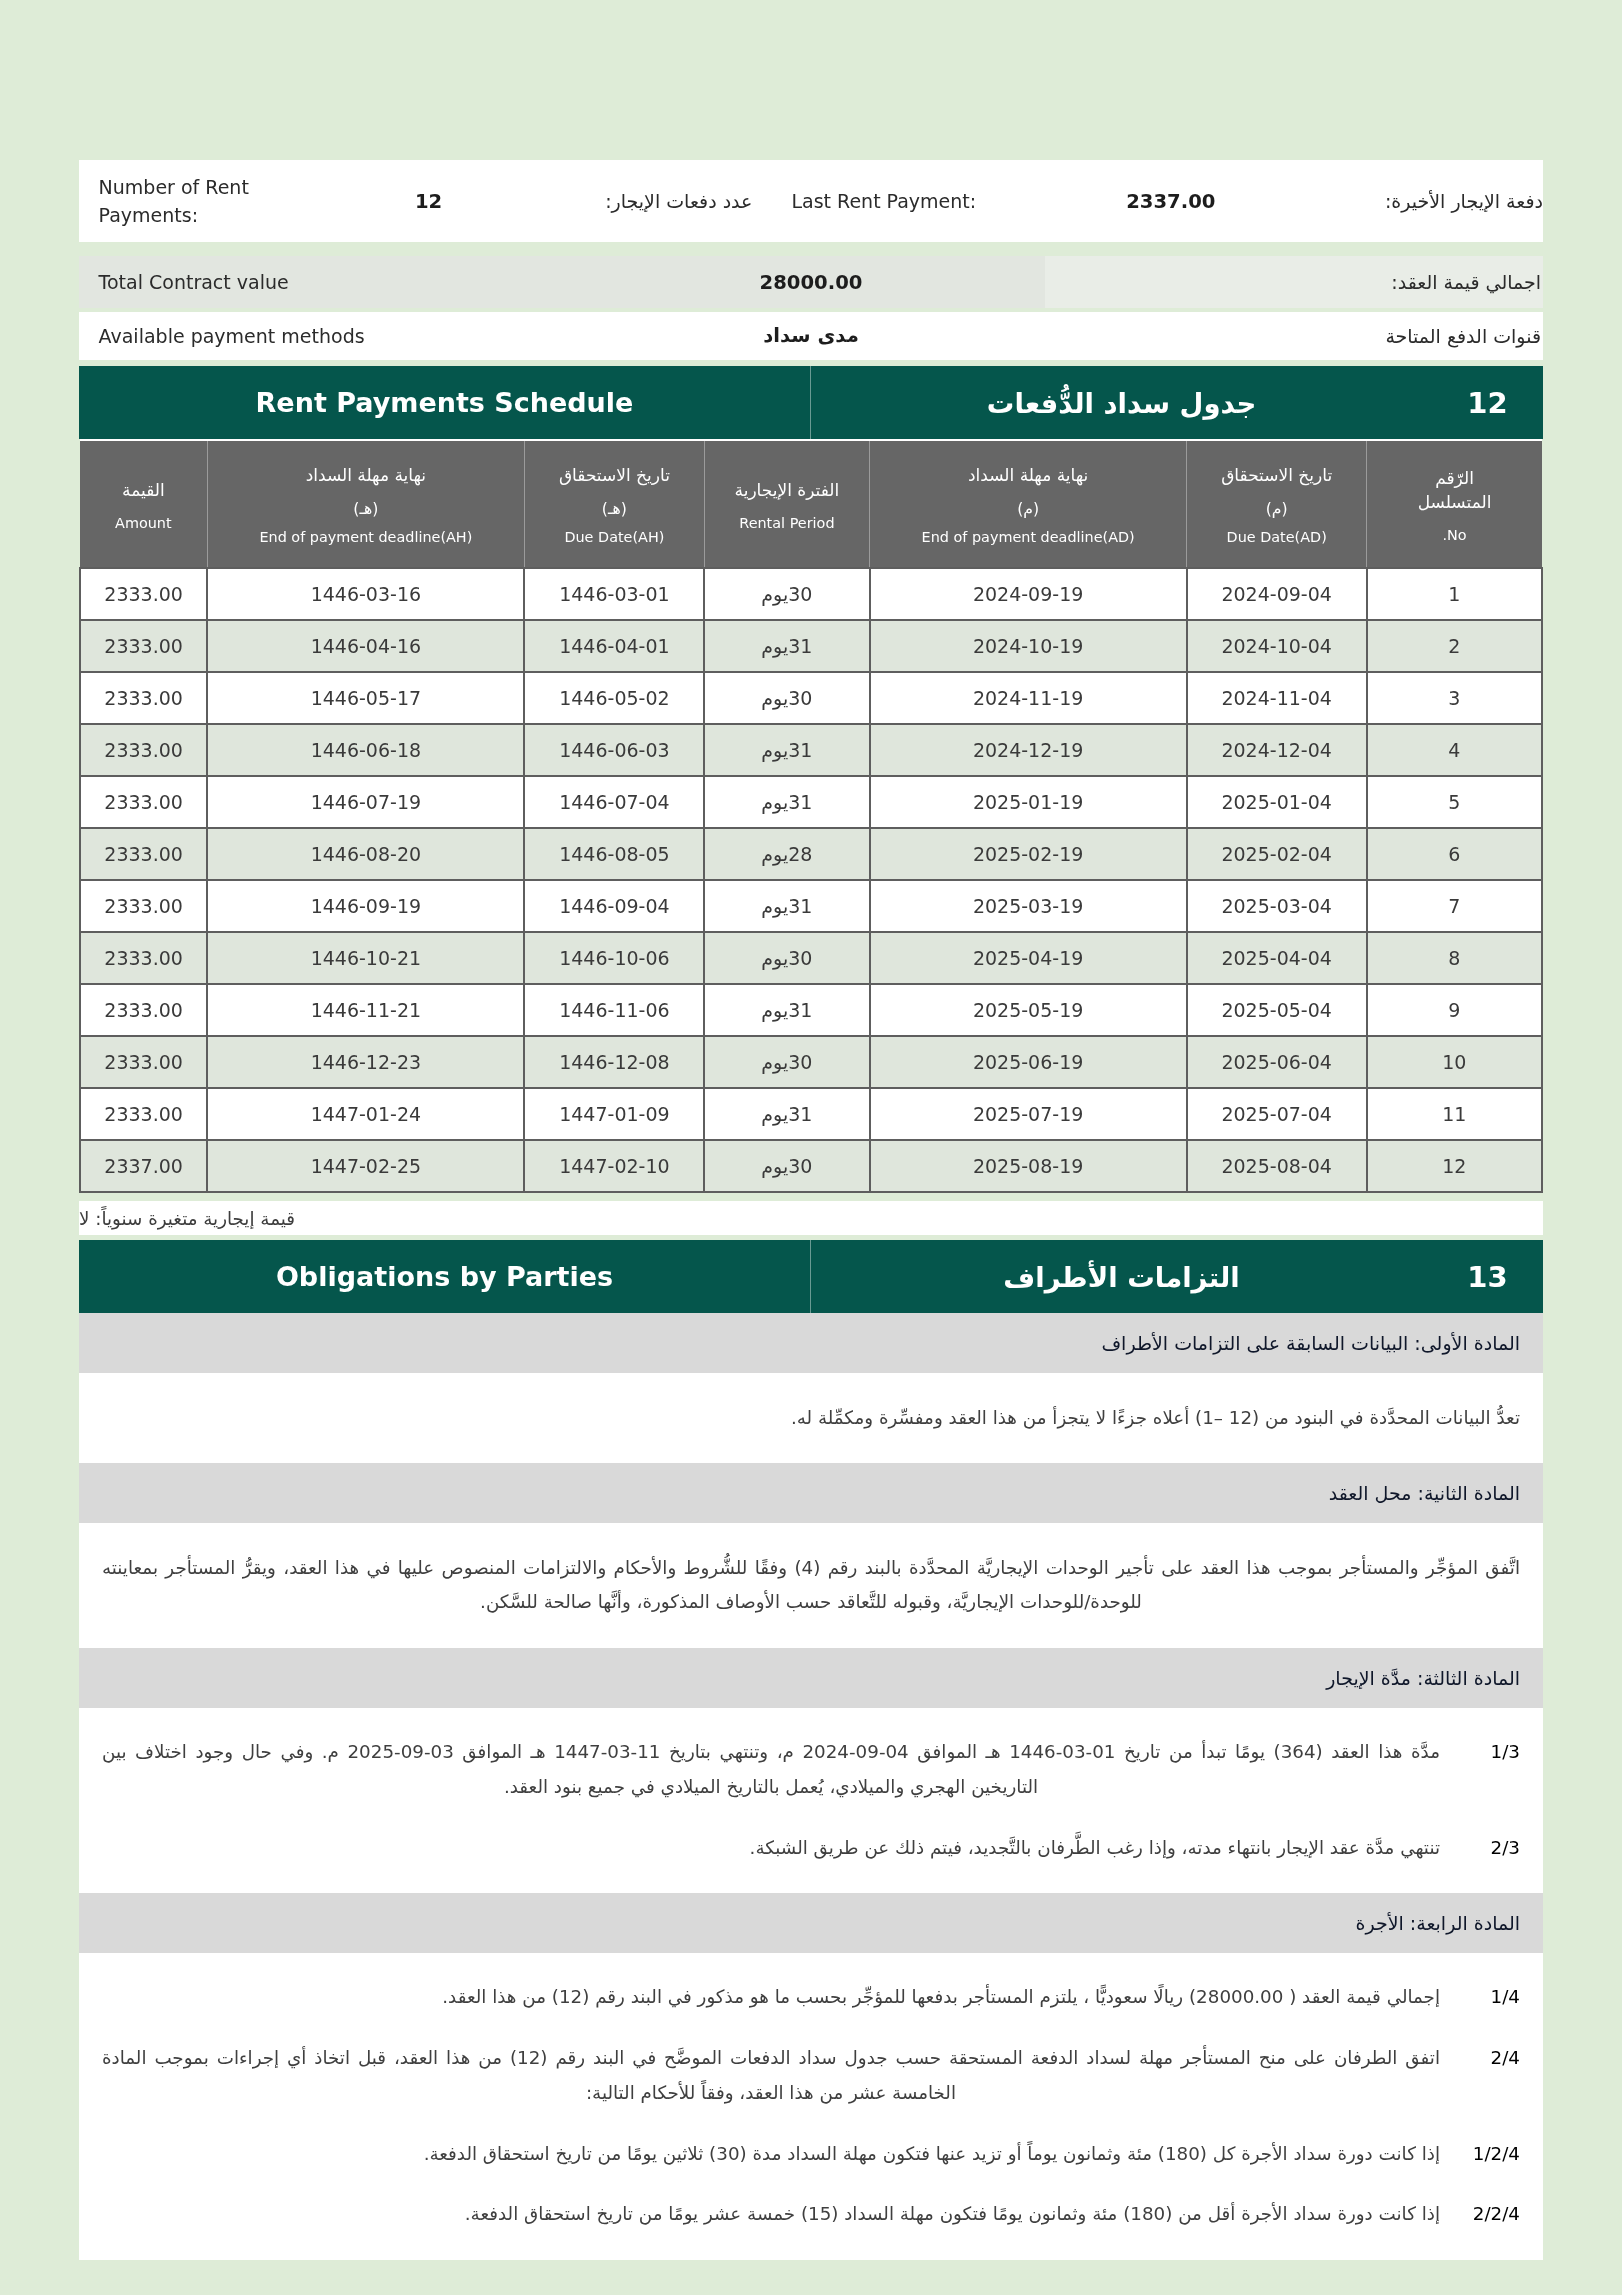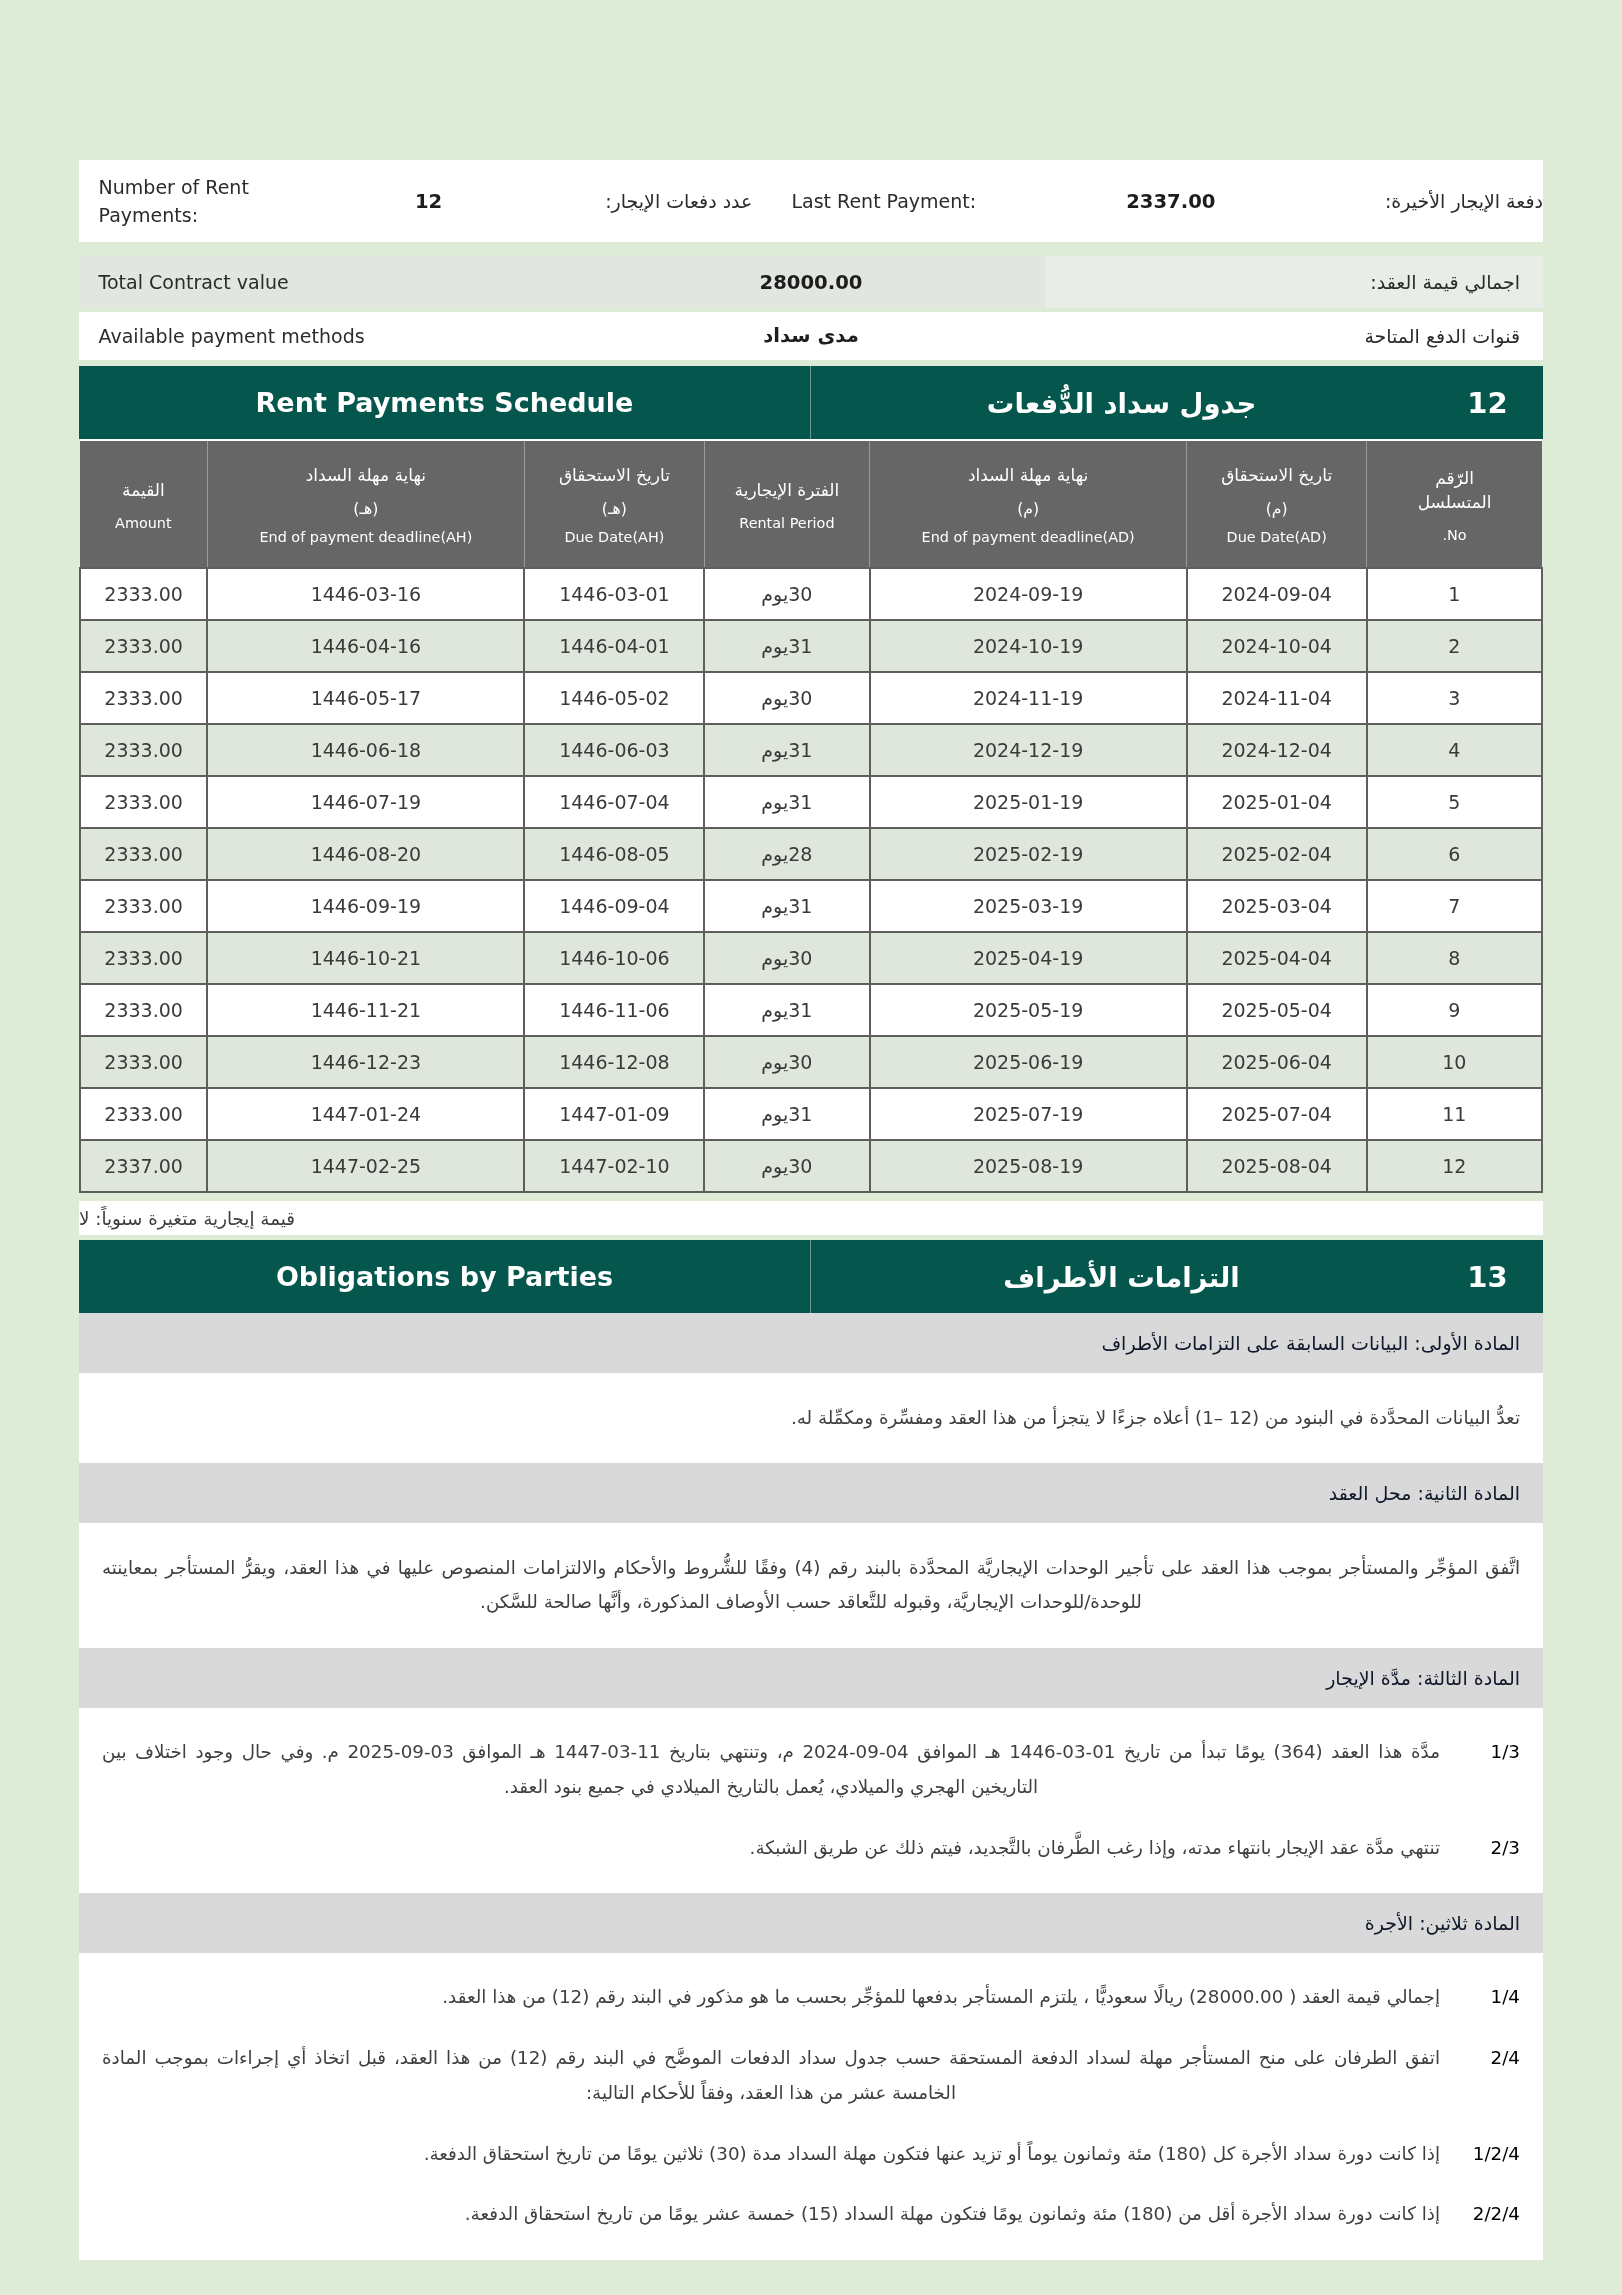--- a/index.html
+++ b/index.html
@@ -22,21 +22,21 @@
   .s-half-r { flex:1; display:flex; align-items:center; height:100%; }
   .s-label { font-size:19px; color:#2b2b2b; line-height:1.5; }
   .s-half-l .s-label { padding-left:19.6px; width:209px; }
   .s-half-r .s-label { padding-left:39px; }
   .s-val { flex:1; text-align:center; font-size:19.6px; font-weight:bold; color:#1d1d1d; }
   .s-ar { direction:rtl; font-size:19px; color:#2b2b2b; text-align:left; }
   .s-half-l .s-ar { padding-left:36px; }
   .s-half-r .s-ar { padding-left:19.6px; }
   .sum-row2 .s-label, .sum-row3 .s-label { padding-left:19.6px; }
   .abs-val { position:absolute; left:50%; transform:translateX(-50%); font-size:19.6px; font-weight:bold; color:#1d1d1d; }
-  .row-ar-end { position:absolute; right:23px; direction:rtl; font-size:19px; color:#2b2b2b; }
+  .row-ar-end { position:absolute; right:2px; direction:rtl; font-size:19px; color:#2b2b2b; }
 
   
   .sec-header { height:73px; background:#05564c; display:flex; color:#fff; }
   .sec-left { width:50%; display:flex; align-items:center; justify-content:center;
               border-right:1.3px solid rgba(230,240,235,0.45); }
   .sec-title-en { font-size:27px; font-weight:bold; }
   .sec-right { flex:1; display:flex; align-items:center; direction:ltr; }
   .sec-title-ar { flex:1; text-align:center; font-size:27.5px; font-weight:bold; direction:rtl; }
   .sec-num { width:111px; text-align:center; font-size:29px; font-weight:bold; }
   .hdr12 { margin-bottom:0; }
@@ -341,21 +341,21 @@
   </div>
 
   <div class="clause align-right">
     <span class="clause-num">2/3</span>
     <div class="clause-text">تنتهي مدَّة عقد الإيجار بانتهاء مدته، وإذا رغب الطَّرفان بالتَّجديد، فيتم ذلك عن طريق الشبكة.</div>
   </div>
 </div>
   </div>
 
   <div>
-    <div class="article-heading">المادة ثلاثين: الأجرة</div>
+    <div class="article-heading">المادة الرابعة: الأجرة</div>
     <div class="article-body">
   <div class="clause align-right">
     <span class="clause-num">1/4</span>
     <div class="clause-text">إجمالي قيمة العقد ⁦(28000.00 )⁩ ريالًا سعوديًّا ، يلتزم المستأجر بدفعها للمؤجِّر بحسب ما هو مذكور في البند رقم (12) من هذا العقد.</div>
   </div>
 
   <div class="clause align-jc">
     <span class="clause-num">2/4</span>
     <div class="clause-text">اتفق الطرفان على منح المستأجر مهلة لسداد الدفعة المستحقة حسب جدول سداد الدفعات الموضَّح في البند رقم (12) من هذا العقد، قبل اتخاذ أي إجراءات بموجب المادة الخامسة عشر من هذا العقد، وفقاً للأحكام التالية:</div>
   </div>

